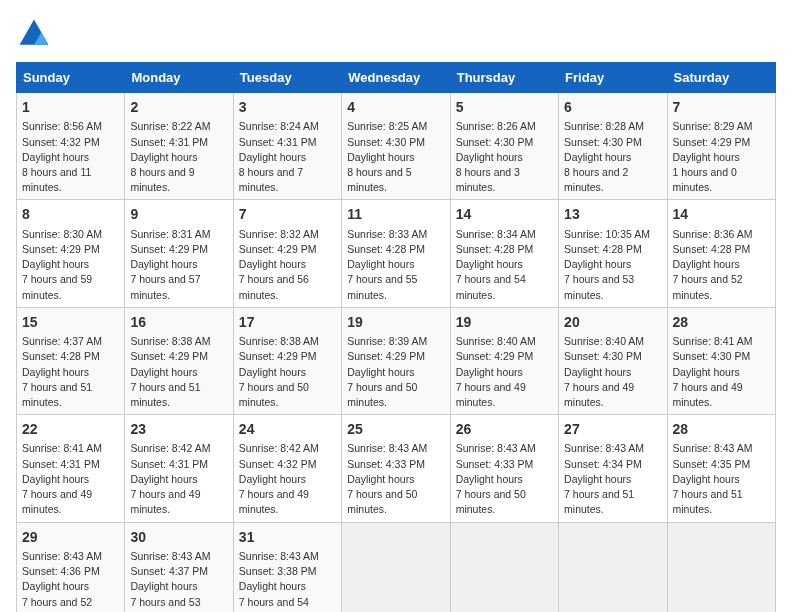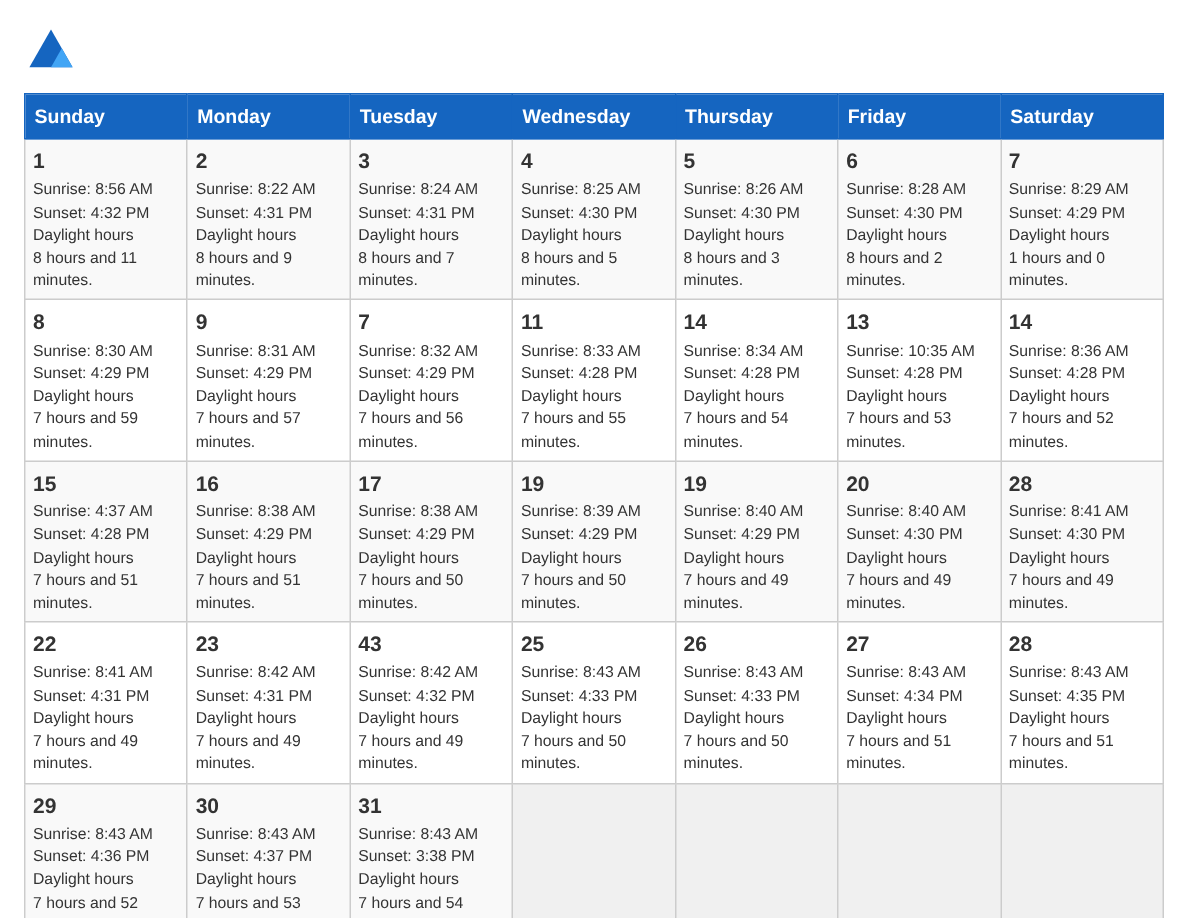--- a/index.html
+++ b/index.html
@@ -139,21 +139,21 @@
         <td><span class="day-num">16</span><span>Sunrise: 8:38 AM</span><br><span>Sunset: 4:29 PM</span><br><span>Daylight hours</span><br><span>7 hours and 51 minutes.</span></td>
         <td><span class="day-num">17</span><span>Sunrise: 8:38 AM</span><br><span>Sunset: 4:29 PM</span><br><span>Daylight hours</span><br><span>7 hours and 50 minutes.</span></td>
         <td><span class="day-num">19</span><span>Sunrise: 8:39 AM</span><br><span>Sunset: 4:29 PM</span><br><span>Daylight hours</span><br><span>7 hours and 50 minutes.</span></td>
         <td><span class="day-num">19</span><span>Sunrise: 8:40 AM</span><br><span>Sunset: 4:29 PM</span><br><span>Daylight hours</span><br><span>7 hours and 49 minutes.</span></td>
         <td><span class="day-num">20</span><span>Sunrise: 8:40 AM</span><br><span>Sunset: 4:30 PM</span><br><span>Daylight hours</span><br><span>7 hours and 49 minutes.</span></td>
         <td><span class="day-num">28</span><span>Sunrise: 8:41 AM</span><br><span>Sunset: 4:30 PM</span><br><span>Daylight hours</span><br><span>7 hours and 49 minutes.</span></td>
       </tr>
       <tr>
         <td><span class="day-num">22</span><span>Sunrise: 8:41 AM</span><br><span>Sunset: 4:31 PM</span><br><span>Daylight hours</span><br><span>7 hours and 49 minutes.</span></td>
         <td><span class="day-num">23</span><span>Sunrise: 8:42 AM</span><br><span>Sunset: 4:31 PM</span><br><span>Daylight hours</span><br><span>7 hours and 49 minutes.</span></td>
-        <td><span class="day-num">43</span><span>Sunrise: 8:42 AM</span><br><span>Sunset: 4:32 PM</span><br><span>Daylight hours</span><br><span>7 hours and 49 minutes.</span></td>
+        <td><span class="day-num">24</span><span>Sunrise: 8:42 AM</span><br><span>Sunset: 4:32 PM</span><br><span>Daylight hours</span><br><span>7 hours and 49 minutes.</span></td>
         <td><span class="day-num">25</span><span>Sunrise: 8:43 AM</span><br><span>Sunset: 4:33 PM</span><br><span>Daylight hours</span><br><span>7 hours and 50 minutes.</span></td>
         <td><span class="day-num">26</span><span>Sunrise: 8:43 AM</span><br><span>Sunset: 4:33 PM</span><br><span>Daylight hours</span><br><span>7 hours and 50 minutes.</span></td>
         <td><span class="day-num">27</span><span>Sunrise: 8:43 AM</span><br><span>Sunset: 4:34 PM</span><br><span>Daylight hours</span><br><span>7 hours and 51 minutes.</span></td>
         <td><span class="day-num">28</span><span>Sunrise: 8:43 AM</span><br><span>Sunset: 4:35 PM</span><br><span>Daylight hours</span><br><span>7 hours and 51 minutes.</span></td>
       </tr>
       <tr>
         <td><span class="day-num">29</span><span>Sunrise: 8:43 AM</span><br><span>Sunset: 4:36 PM</span><br><span>Daylight hours</span><br><span>7 hours and 52 minutes.</span></td>
         <td><span class="day-num">30</span><span>Sunrise: 8:43 AM</span><br><span>Sunset: 4:37 PM</span><br><span>Daylight hours</span><br><span>7 hours and 53 minutes.</span></td>
         <td><span class="day-num">31</span><span>Sunrise: 8:43 AM</span><br><span>Sunset: 3:38 PM</span><br><span>Daylight hours</span><br><span>7 hours and 54 minutes.</span></td>
         <td class="empty-cell"></td>

